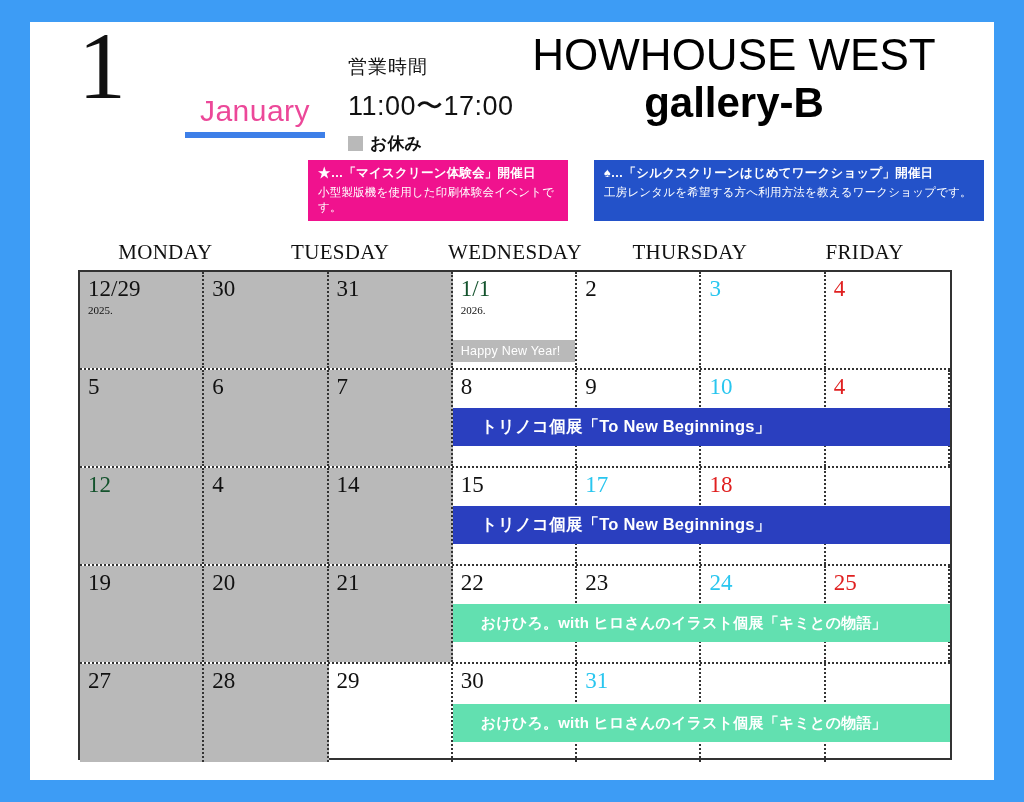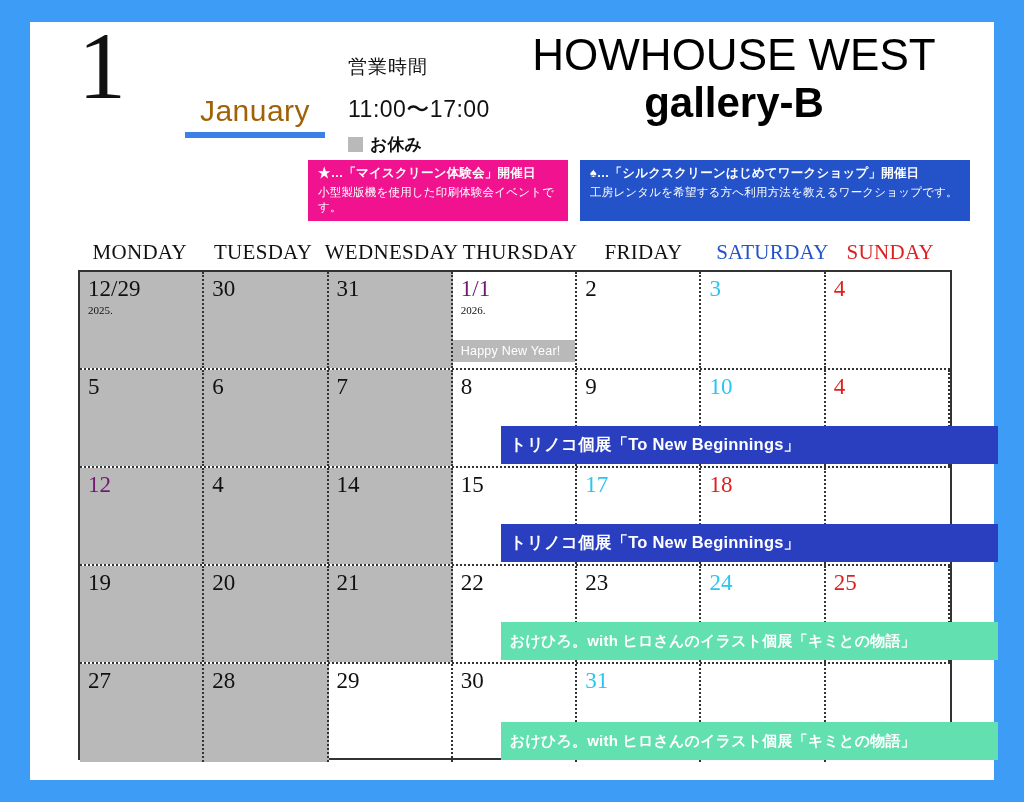--- a/index.html
+++ b/index.html
@@ -39,21 +39,21 @@
   .month-name-wrap {
     position: absolute;
     left: 155px;
     top: 72px;
     width: 140px;
     text-align: center;
   }
   .month-name {
     font-family: "Liberation Sans", sans-serif;
     font-size: 30px;
-    color: #a16207;
+    color: #ec4899;
     letter-spacing: .5px;
   }
   .month-underline {
     margin-top: 4px;
     height: 6px;
     background: #3d7fe8;
     width: 140px;
   }
 
   .hours {
@@ -61,22 +61,22 @@
     left: 318px;
     top: 32px;
     color: #111;
   }
   .hours-label {
     font-size: 19px;
     font-weight: normal;
     letter-spacing: 1px;
   }
   .hours-time {
-    font-size: 23px;
-    margin-top: 14px;
+    font-size: 27px;
+    margin-top: 8px;
     letter-spacing: .5px;
   }
   .closed-row {
     margin-top: 8px;
     display: flex;
     align-items: center;
     gap: 7px;
   }
   .closed-swatch {
     width: 15px;
@@ -111,21 +111,21 @@
     line-height: 1.1;
     margin-top: 2px;
   }
 
   
   .legend {
     position: absolute;
     left: 278px;
     top: 138px;
     display: flex;
-    gap: 12px;
+    gap: 26px;
   }
   .legend-box {
     padding: 5px 10px 6px 10px;
     color: #fff;
   }
   .legend-box.star { background: #f0128e; width: 240px; }
   .legend-box.spade { background: #2352c9; width: 370px; }
   .legend-line1 {
     font-size: 12.5px;
     font-weight: bold;
@@ -137,21 +137,21 @@
     letter-spacing: .2px;
   }
 
   
   .weekdays {
     position: absolute;
     left: 48px;
     top: 218px;
     width: 874px;
     display: grid;
-    grid-template-columns: repeat(7, 1fr);
+    grid-template-columns: repeat(5, 1fr);
   }
   .weekday {
     font-family: "Liberation Serif", serif;
     font-size: 21px;
     text-align: center;
     color: #111;
     letter-spacing: .3px;
   }
   .weekday.sat { color: #2352c9; text-align: right; }
   .weekday.sun { color: #e02020; }
@@ -185,21 +185,21 @@
   .cell:last-child { border-right: none; }
   .cell.closed { background: #b9b9b9; }
   .daynum {
     font-family: "Liberation Serif", serif;
     font-size: 23px;
     line-height: 1;
     color: #111;
   }
   .daynum.sat { color: #29c6ef; }
   .daynum.sun { color: #e02020; }
-  .daynum.holiday { color: #701a75; }
+  .daynum.holiday { color: #14532d; }
   .yearnote {
     font-family: "Liberation Serif", serif;
     font-size: 11px;
     color: #111;
     margin-top: 4px;
   }
   .newyear-chip {
     position: absolute;
     left: 0;
     bottom: 6px;
@@ -208,32 +208,31 @@
     color: #fff;
     font-size: 12.5px;
     padding: 4px 0 4px 8px;
     box-sizing: border-box;
     letter-spacing: .2px;
   }
 
   
   .event-bar {
     position: absolute;
-    bottom: 2px;
+    bottom: 20px;
     height: 38px;
     display: flex;
     align-items: center;
     color: #fff;
     font-size: 16.5px;
     font-weight: bold;
     letter-spacing: .2px;
-    padding-left: 9px;
+    padding-left: 28px;
     box-sizing: border-box;
     white-space: nowrap;
-    margin-left: 48px;
   }
   .event-bar.blue { background: #2a3fbf; }
   .event-bar.green { background: #62e0b0; }
   .event-bar.green.small { font-size: 15px; }
 </style>
 </head>
 <body>
 
 <div class="page">
 

